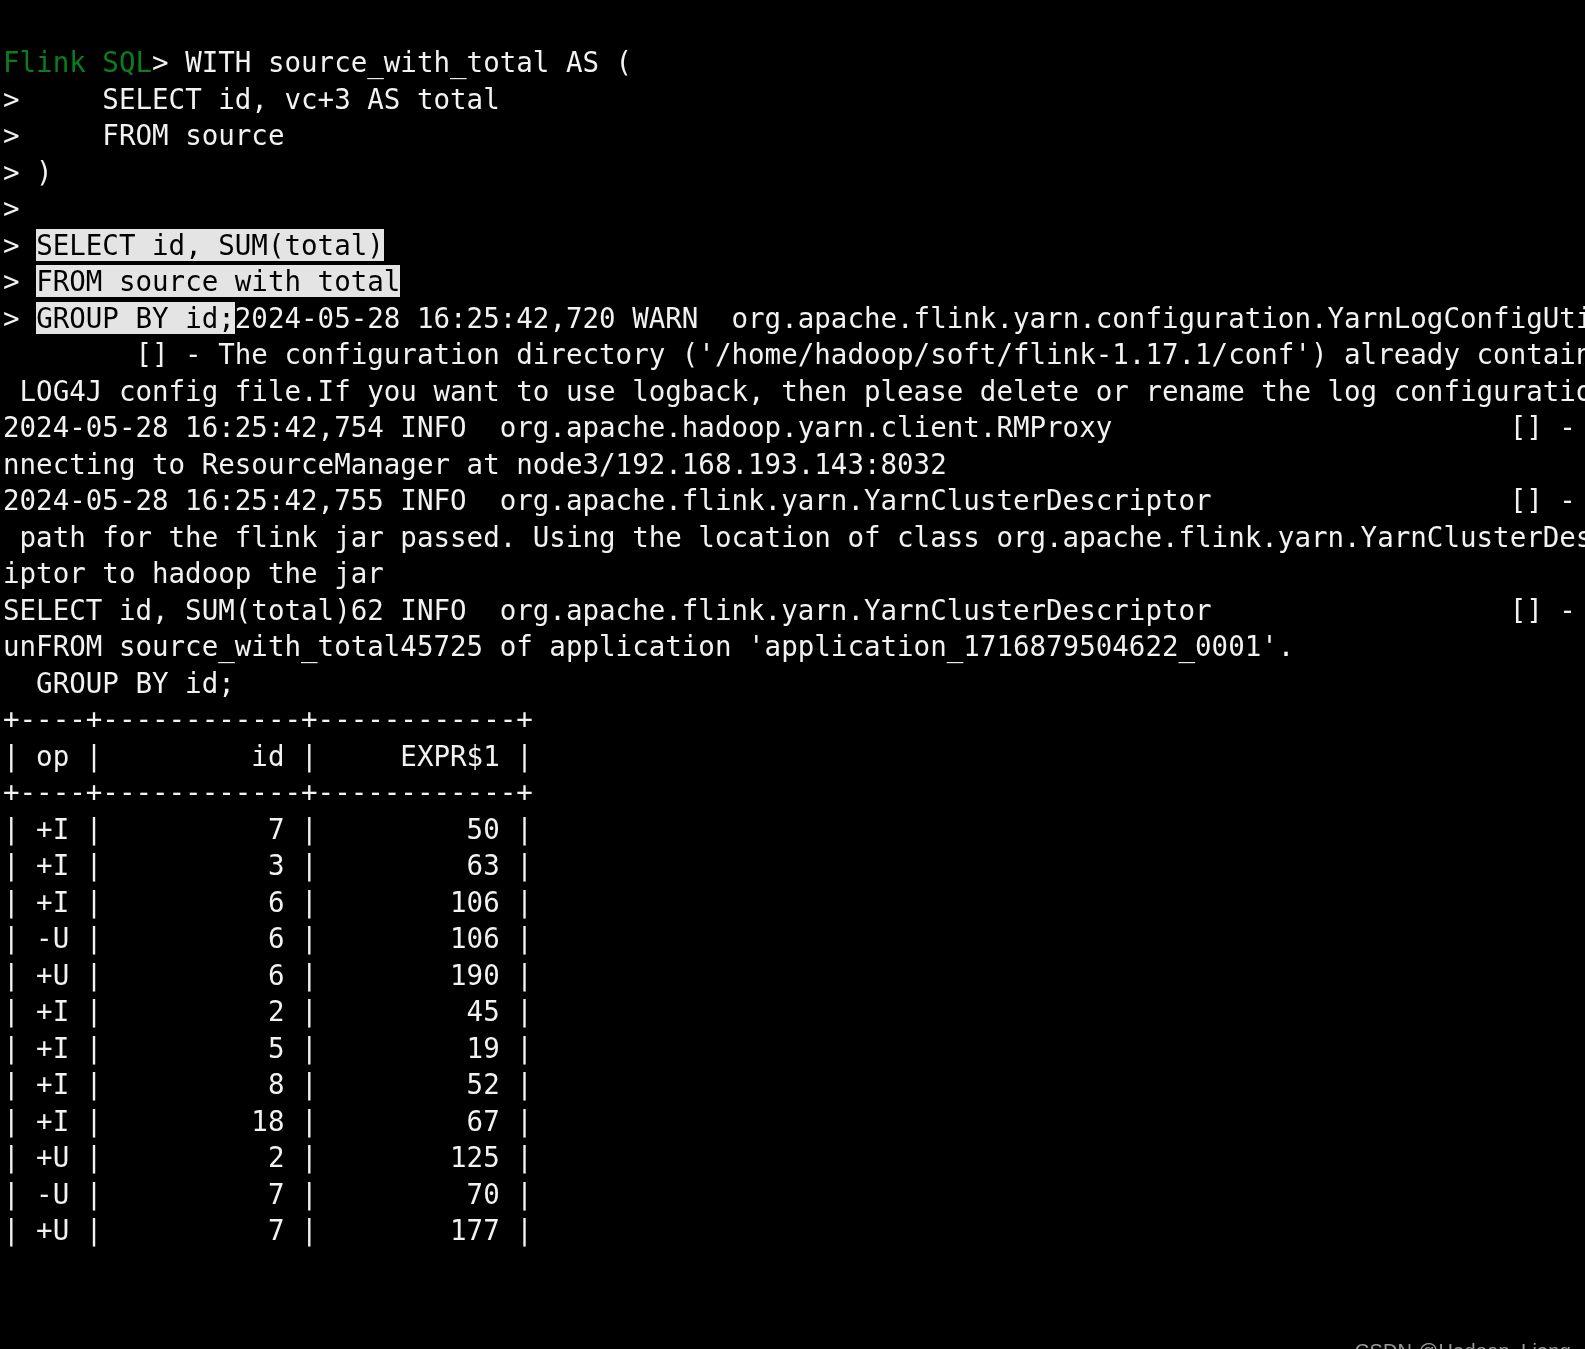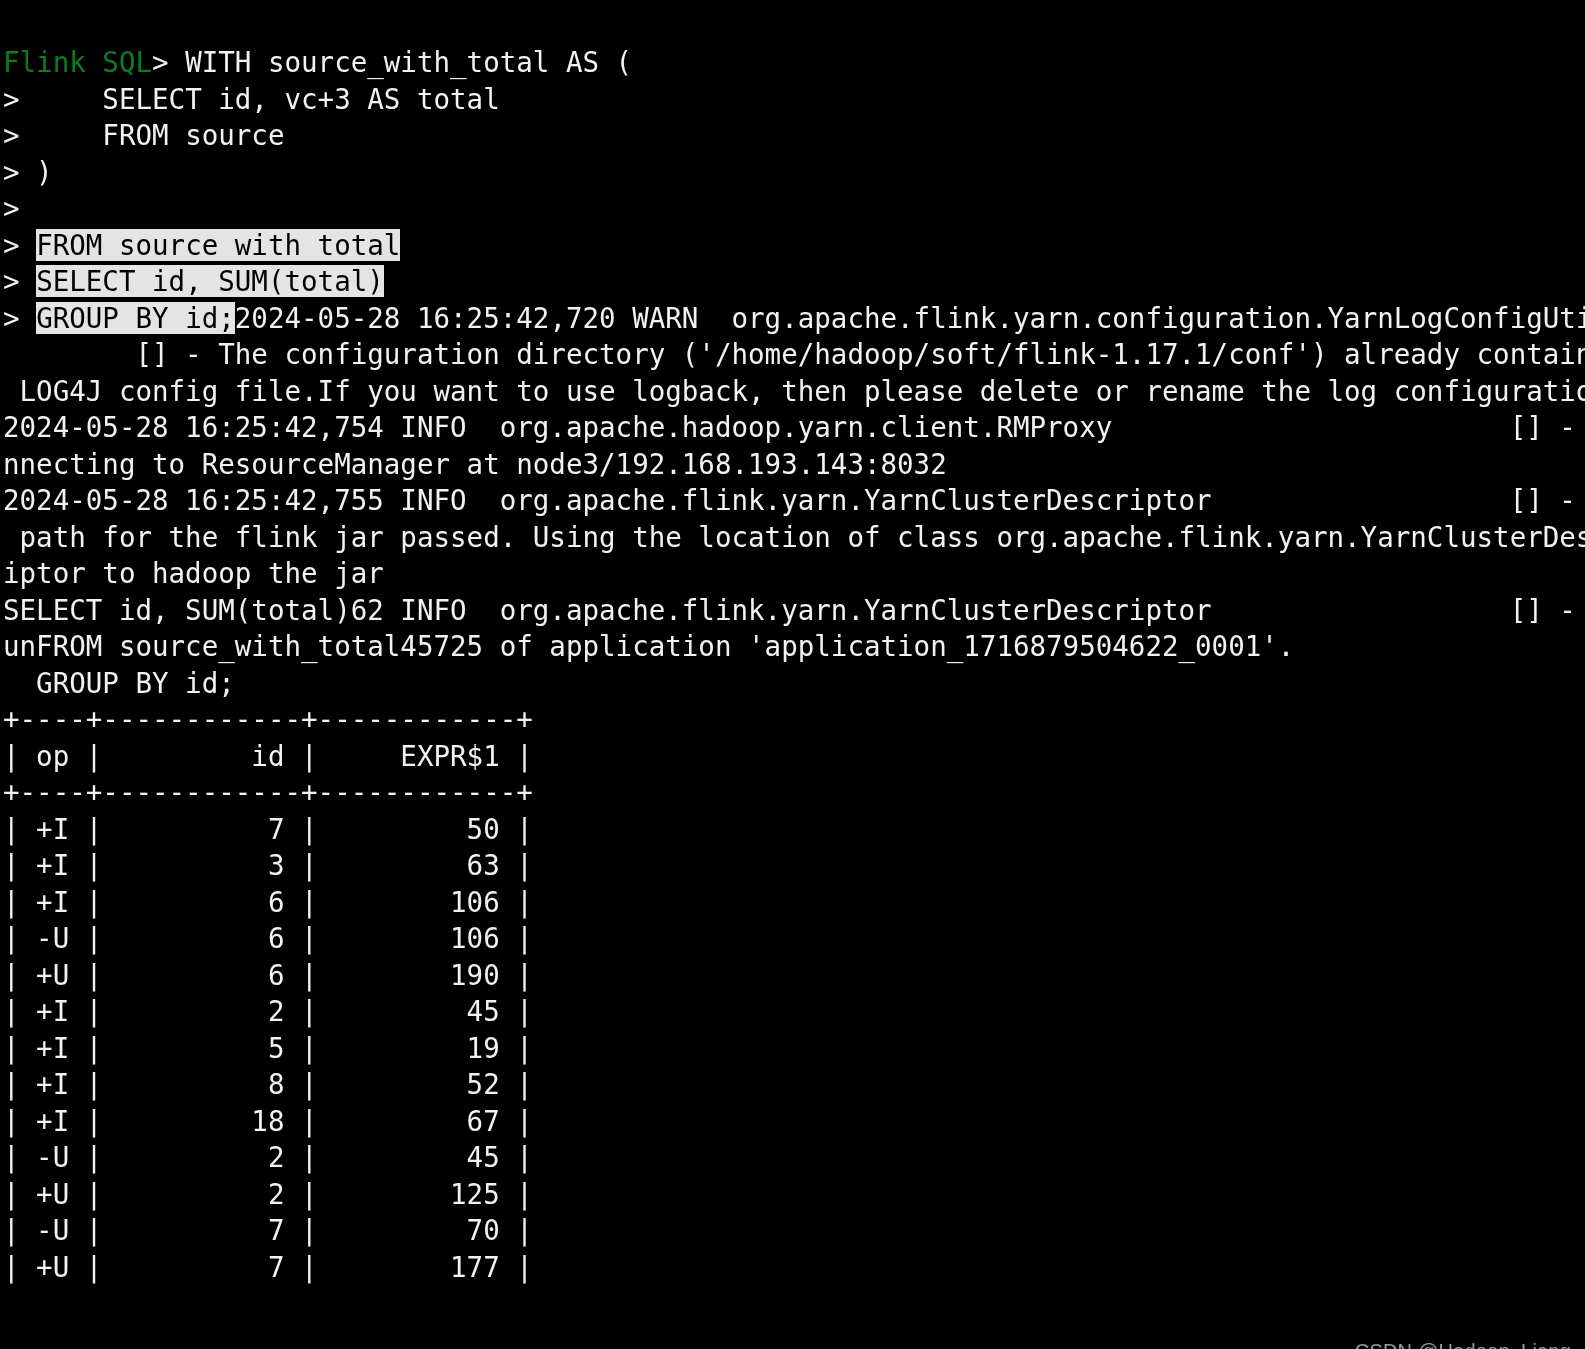--- a/index.html
+++ b/index.html
@@ -67,23 +67,23 @@
   <div class="line"><span class="seg prompt-flink">Flink SQL</span><span class="seg prompt-caret">&gt;</span><span class="seg"> WITH source_with_total AS (</span></div>
 
   <div class="line"><span class="seg prompt-caret">&gt;</span><span class="seg">     SELECT id, vc+3 AS total</span></div>
 
   <div class="line"><span class="seg prompt-caret">&gt;</span><span class="seg">     FROM source</span></div>
 
   <div class="line"><span class="seg prompt-caret">&gt;</span><span class="seg"> )</span></div>
 
   <div class="line"><span class="seg prompt-caret">&gt;</span><span class="seg"></span></div>
 
+  <div class="line"><span class="seg prompt-caret">&gt;</span><span class="seg"> </span><span class="seg sel">SELECT id, SUM(total)</span></div>
+
   <div class="line"><span class="seg prompt-caret">&gt;</span><span class="seg"> </span><span class="seg sel">FROM source_with_total</span></div>
-
-  <div class="line"><span class="seg prompt-caret">&gt;</span><span class="seg"> </span><span class="seg sel">SELECT id, SUM(total)</span></div>
 
   <div class="line"><span class="seg prompt-caret">&gt;</span><span class="seg"> </span><span class="seg sel">GROUP BY id;</span><span class="seg">2024-05-28 16:25:42,720 WARN  org.apache.flink.yarn.configuration.YarnLogConfigUtil</span></div>
 
   <div class="line">        [] - The configuration directory ('/home/hadoop/soft/flink-1.17.1/conf') already contains a</div>
   <div class="line"> LOG4J config file.If you want to use logback, then please delete or rename the log configuration</div>
   <div class="line">2024-05-28 16:25:42,754 INFO  org.apache.hadoop.yarn.client.RMProxy                        [] - Co</div>
   <div class="line">nnecting to ResourceManager at node3/192.168.193.143:8032</div>
   <div class="line">2024-05-28 16:25:42,755 INFO  org.apache.flink.yarn.YarnClusterDescriptor                  [] - No</div>
   <div class="line"> path for the flink jar passed. Using the location of class org.apache.flink.yarn.YarnClusterDescr</div>
   <div class="line">iptor to hadoop the jar</div>
@@ -98,20 +98,19 @@
   <div id="table-rows">
       <div class="line">| +I |          7 |         50 |</div>
       <div class="line">| +I |          3 |         63 |</div>
       <div class="line">| +I |          6 |        106 |</div>
       <div class="line">| -U |          6 |        106 |</div>
       <div class="line">| +U |          6 |        190 |</div>
       <div class="line">| +I |          2 |         45 |</div>
       <div class="line">| +I |          5 |         19 |</div>
       <div class="line">| +I |          8 |         52 |</div>
       <div class="line">| +I |         18 |         67 |</div>
-      <div class="line">| -U |          2 |         45 |</div>
       <div class="line">| +U |          2 |        125 |</div>
       <div class="line">| -U |          7 |         70 |</div>
       <div class="line">| +U |          7 |        177 |</div>
     </div>
 
   <div class="watermark">CSDN @Hadoop_Liang</div>
 </div>
 
 </body></html>

